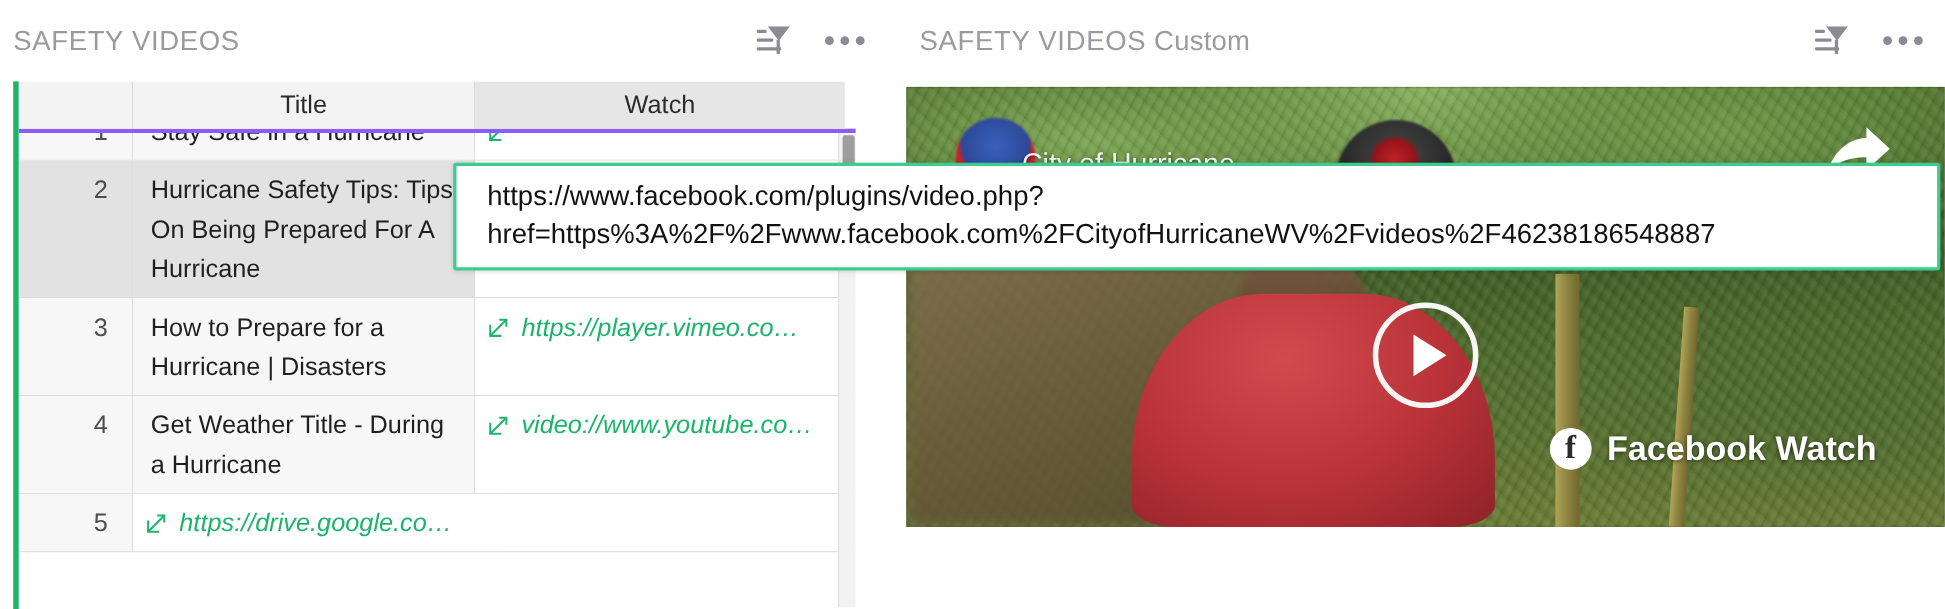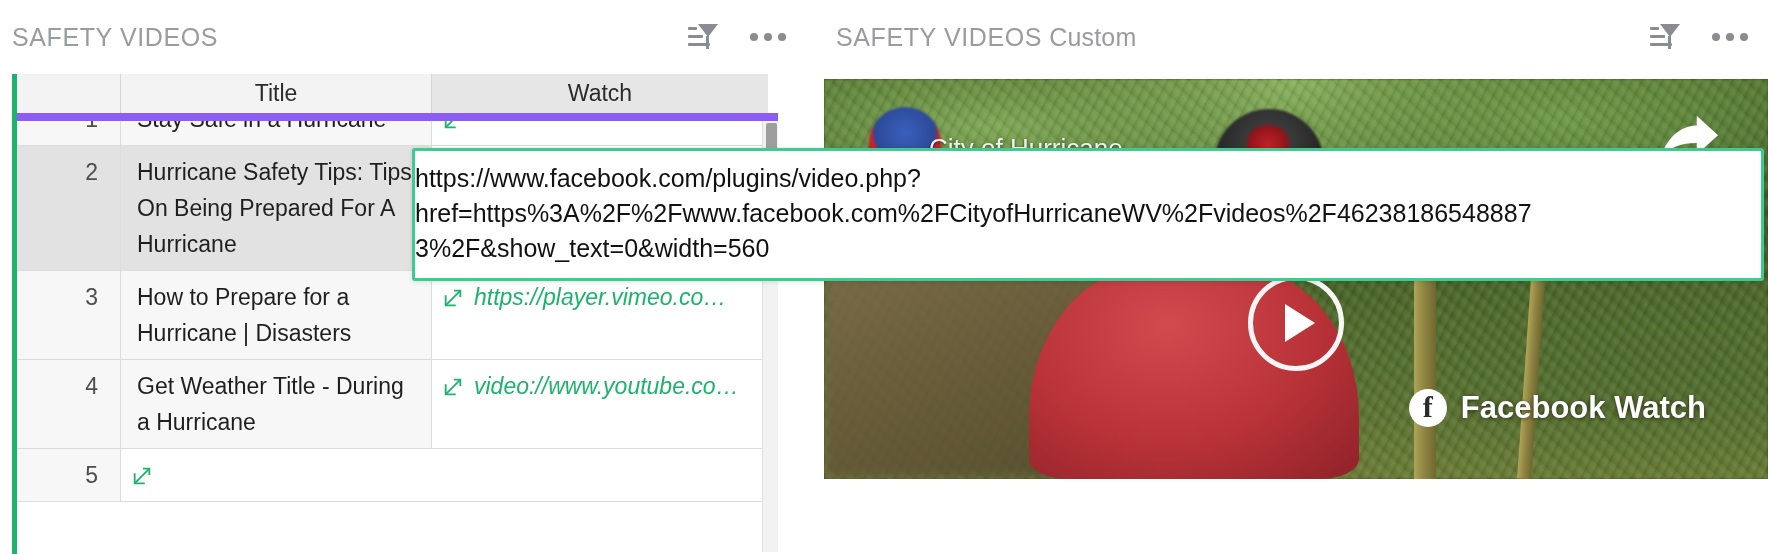--- a/index.html
+++ b/index.html
@@ -64,21 +64,21 @@
     position: absolute;
     left: 12px; top: 74px;
     width: 766px; height: 480px;
     border-left: 5px solid #1cb36b;
     background: #fff;
     overflow: hidden;
   }
   .thead {
     display: flex;
     height: 47px;
-    border-bottom: 8px solid #8b5cf6;
+    border-bottom: 4px solid #8b5cf6;
   }
   .th {
     display: flex; align-items: center; justify-content: center;
     font-size: 23px; color: #2b2b2b;
     border-right: 1px solid #d6d6d6;
     background: #f3f3f3;
     height: 100%;
   }
   .th-idx  { width: 104px; }
   .th-title{ width: 311px; }
@@ -241,21 +241,21 @@
   }
 
   
   .tooltip {
     position: absolute;
     left: 412px; top: 148px;
     width: 1352px;
     background: #ffffff;
     border: 3px solid #3ecb8f;
     border-radius: 3px;
-    padding: 10px 14px 12px 0;
+    padding: 10px 14px 12px 28px;
     box-shadow: 0 1px 5px rgba(0,0,0,.12);
     z-index: 50;
   }
   .tooltip-line {
     font-size: 25px;
     line-height: 35px;
     color: #111;
     white-space: nowrap;
     font-family: "Liberation Sans", sans-serif;
   }
@@ -348,20 +348,21 @@
           </div>
 
           <div class="row">
             <div class="cell c-idx">5</div>
             <div class="cell c-link">
               <svg class="ext-icon" width="22" height="22" viewBox="0 0 24 24" fill="none" stroke="#1cb36b" stroke-width="2">
                 <path d="M4 9v11h11"></path>
                   <path d="M4 20 20 4"></path>
                   <path d="M13 4h7v7"></path>
               </svg>
+              <span class="link-text">https://drive.google.co…</span>
             </div>
           </div>
 
         </div>
       </div>
 
       <div class="grid-scrollbar">
         <div class="thumb"></div>
       </div>
     </div>
@@ -411,16 +412,15 @@
 
     <div class="fb-watch">
       <span class="fb-circle"></span>
       <span class="fb-label">Facebook Watch</span>
     </div>
   </div>
 
   <div class="tooltip">
     <div class="tooltip-line">https://www.facebook.com/plugins/video.php?</div>
     <div class="tooltip-line">href=https%3A%2F%2Fwww.facebook.com%2FCityofHurricaneWV%2Fvideos%2F46238186548887</div>
-    <div class="tooltip-line">3%2F&amp;show_text=0&amp;width=560</div>
   </div>
 
 </div>
 
 </body></html>

